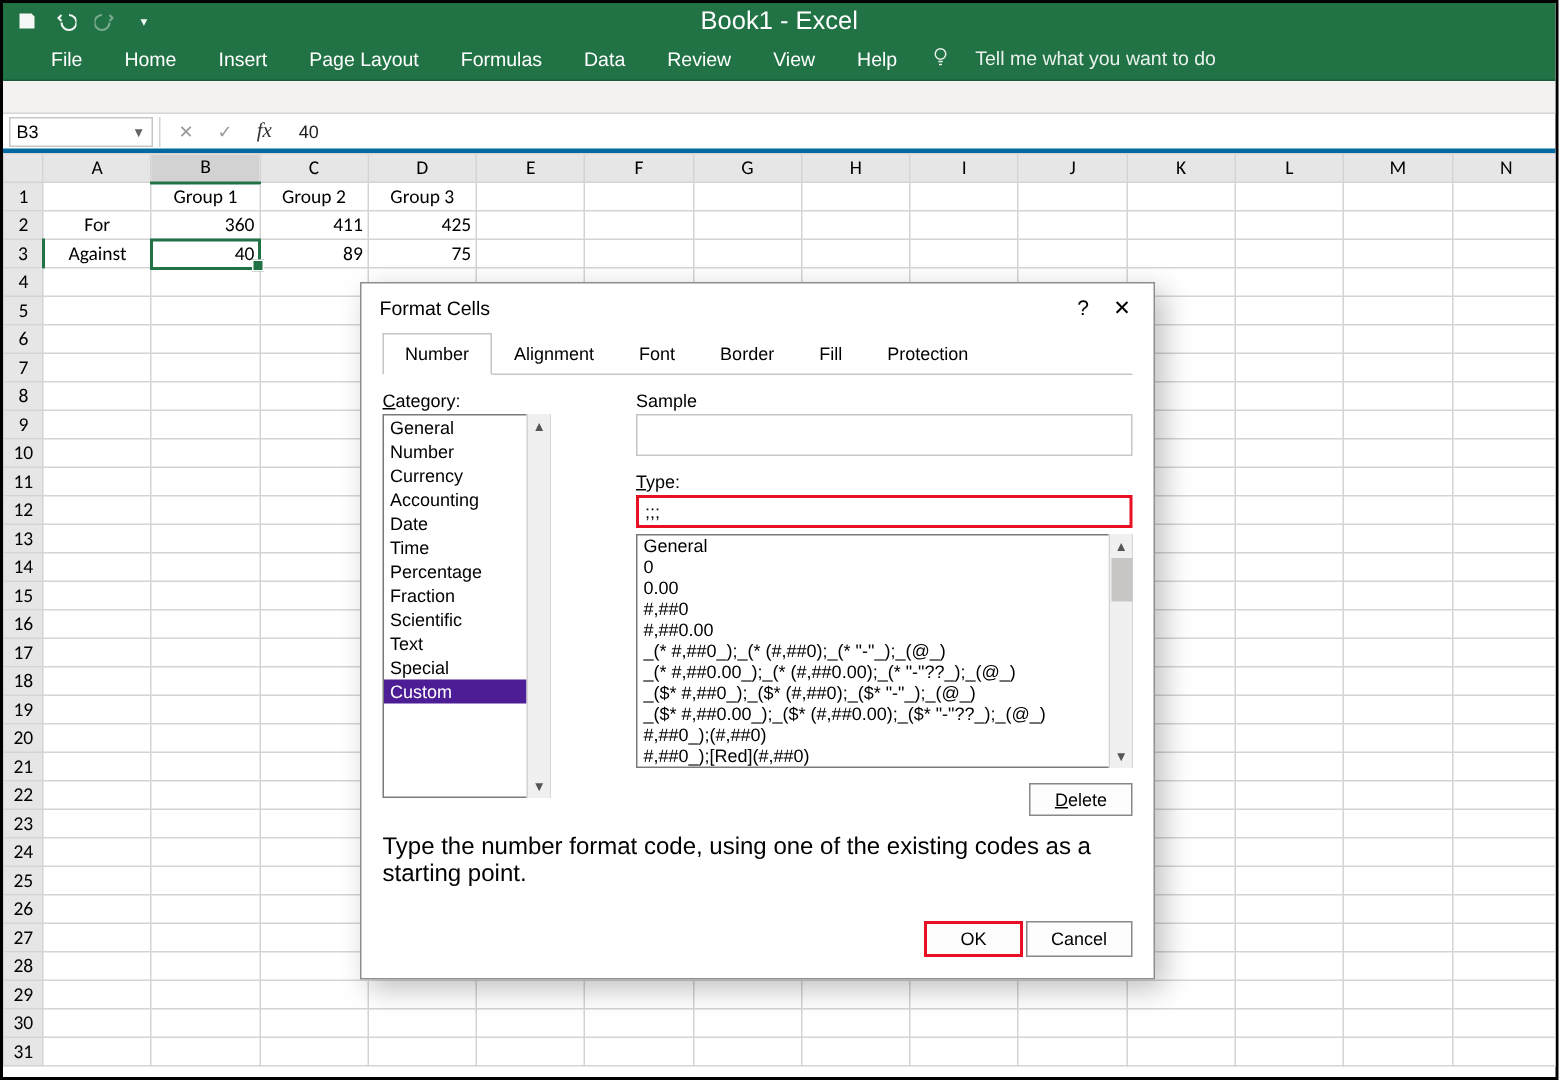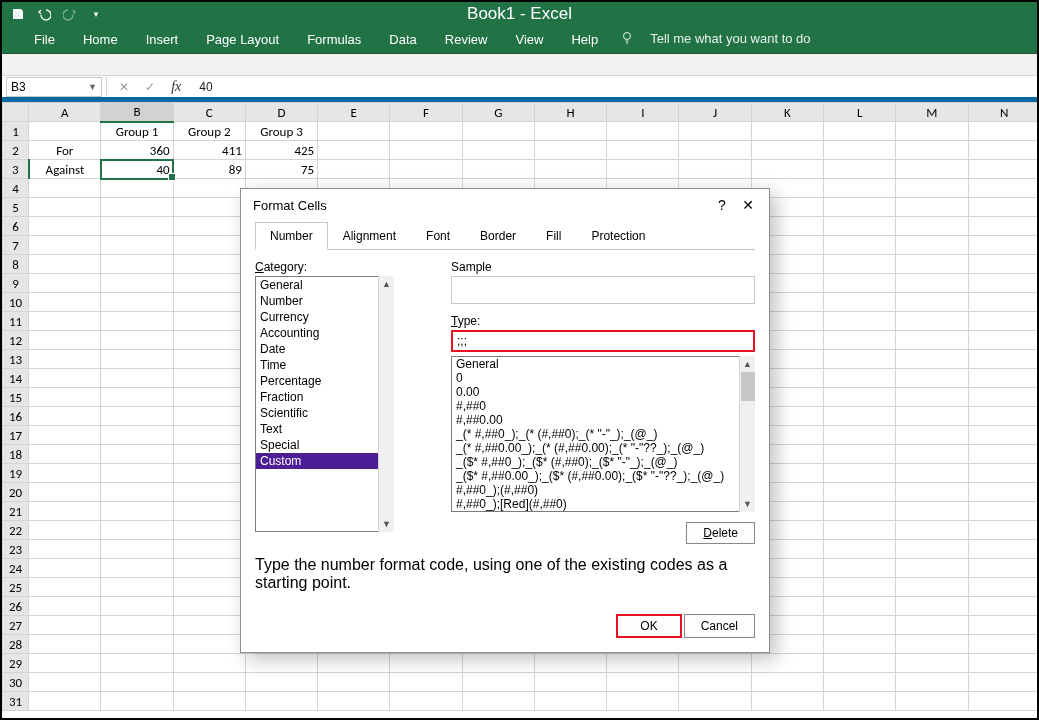--- a/index.html
+++ b/index.html
@@ -11,21 +11,21 @@
   .qat-icon { width: 16px; height: 16px; display: flex; align-items: center; justify-content: center; opacity: .95; }
   .title-text { position: absolute; left: 50%; transform: translateX(-50%); font-size: 17px; }
 
   
   .ribbon { background: #217346; height: 28px; display: flex; align-items: center; padding-left: 18px; color: #fff; font-size: 13px; border-bottom: 1px solid #1a5a37; }
   .rtab { padding: 0 14px; height: 100%; display: flex; align-items: center; cursor: default; }
   .tellme { display: flex; gap: 16px; margin-left: 8px; opacity: .9; }
   .ribbon-body { height: 22px; background: #f3f2f1; border-bottom: 1px solid #d4d4d4; }
 
   
-  .fbar { display: flex; align-items: center; height: 26px; border-bottom: 5px solid #0369a1; }
+  .fbar { display: flex; align-items: center; height: 26px; border-bottom: 3px solid #0369a1; }
   .namebox { width: 96px; height: 20px; border: 1px solid #c8c6c4; margin: 0 4px; display: flex; align-items: center; padding: 0 4px; font-size: 12px; background:#fff; }
   .namebox .dd { margin-left:auto; color:#666; font-size:9px; }
   .fb-icons { display:flex; align-items:center; gap:16px; padding: 0 12px; color:#7a7a7a; }
   .fb-fx { font-style: italic; font-family: serif; font-size:14px; color:#333; }
   .fb-input { flex:1; padding-left: 6px; font-size: 12px; color:#222; }
   .fb-divider { width:1px; height:20px; background:#d4d4d4; }
 
   
   .grid-wrap { position: relative; }
   table.grid { border-collapse: collapse; table-layout: fixed; width: 1039px; }
@@ -43,21 +43,21 @@
   
   .dialog { position:absolute; left:238px; top:186px; width:530px; background:#fff; border:1px solid #8e8e8e; box-shadow:6px 6px 18px rgba(0,0,0,.25); font-size:12px; }
   .dlg-title { height:32px; display:flex; align-items:center; padding:0 8px 0 12px; font-size:13px; }
   .dlg-title .sp { flex:1; }
   .dlg-close, .dlg-help { width:26px; text-align:center; font-size:14px; }
   .dlg-body { padding: 0 14px 14px 14px; }
   .dlg-tabs { display:flex; border-bottom:1px solid #c8c6c4; margin-bottom:10px; }
   .dlg-tab { padding:6px 14px; border:1px solid transparent; position:relative; top:1px; }
   .dlg-tab.active { border:1px solid #c8c6c4; border-bottom:1px solid #fff; background:#fff; }
   .dlg-row { display:flex; gap:18px; }
-  .cat-col { width:139px; }
+  .cat-col { width:112px; }
   .cat-label, .type-label, .sample-label { display:block; margin-bottom:2px; }
   .cat-list { border:1px solid #7a7a7a; height:256px; overflow:auto; }
   .cat-item { padding:1px 4px; }
   .cat-item.sel { background:#4c1d95; color:#fff; }
   .right-col { flex:1;margin-left:39px; }
   .sample-box { border:1px solid #c8c6c4; height:28px; margin-bottom:10px; }
   .type-input { width:100%; height:22px; border:2px solid #e81123; padding:0 4px; margin-bottom:4px; font-family: inherit; font-size:12px; outline:none; }
   .format-list { border:1px solid #7a7a7a; height:156px; overflow:auto; position:relative; }
   .format-item { padding:0 4px; font-size:12px; white-space:nowrap; }
   .format-scroll { position:absolute; right:0; top:0; bottom:0; width:16px; background:#f0f0f0; border-left:1px solid #d4d4d4; display:flex; flex-direction:column; align-items:center; }

